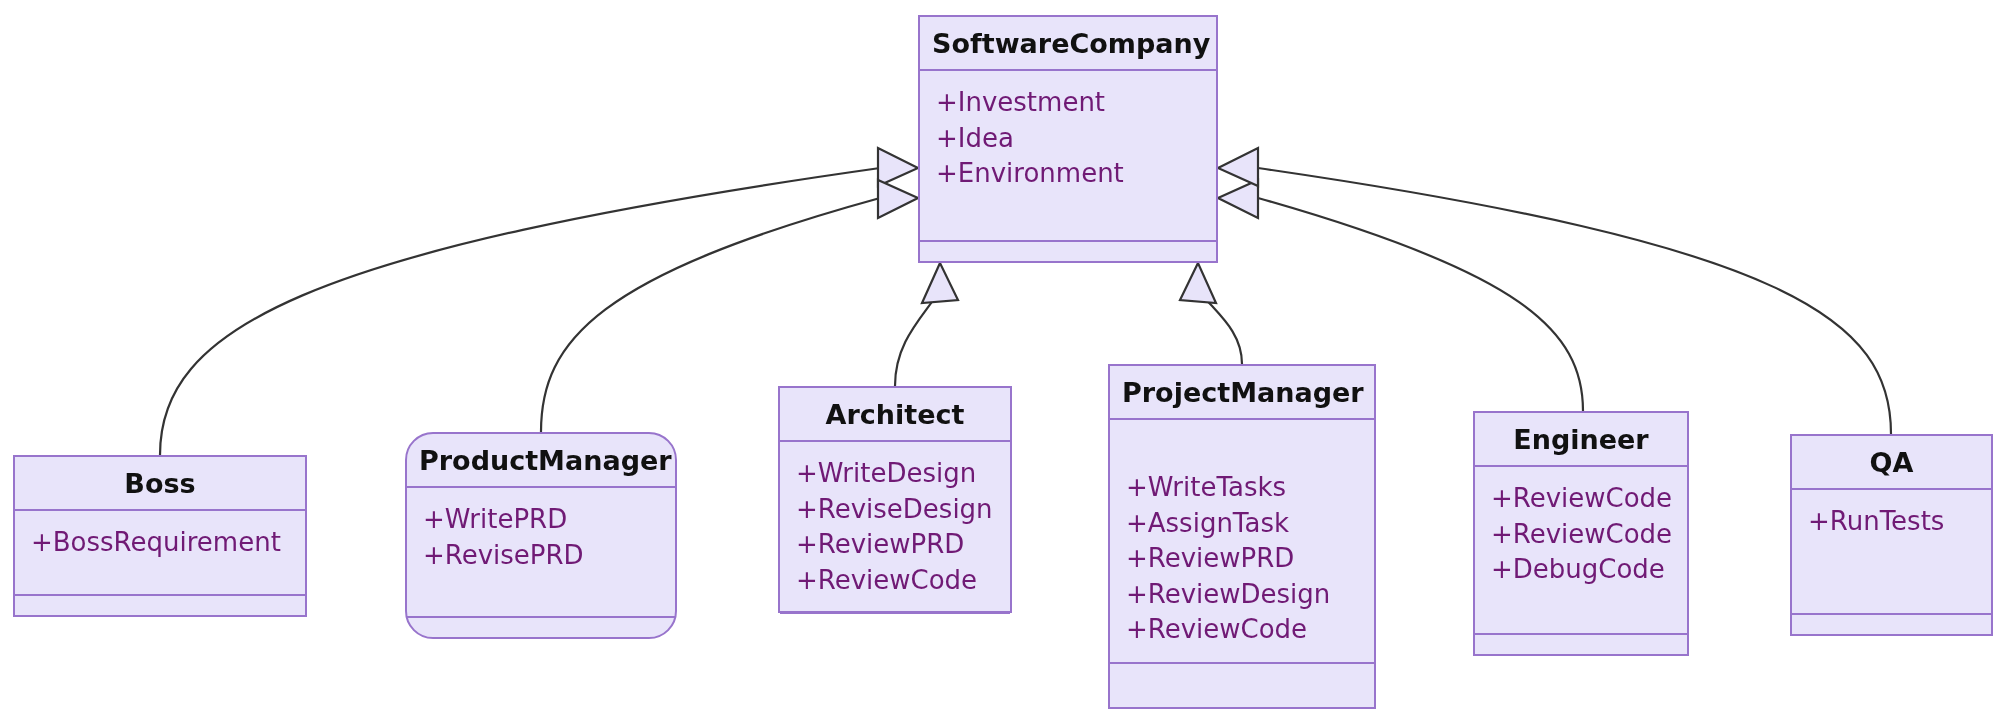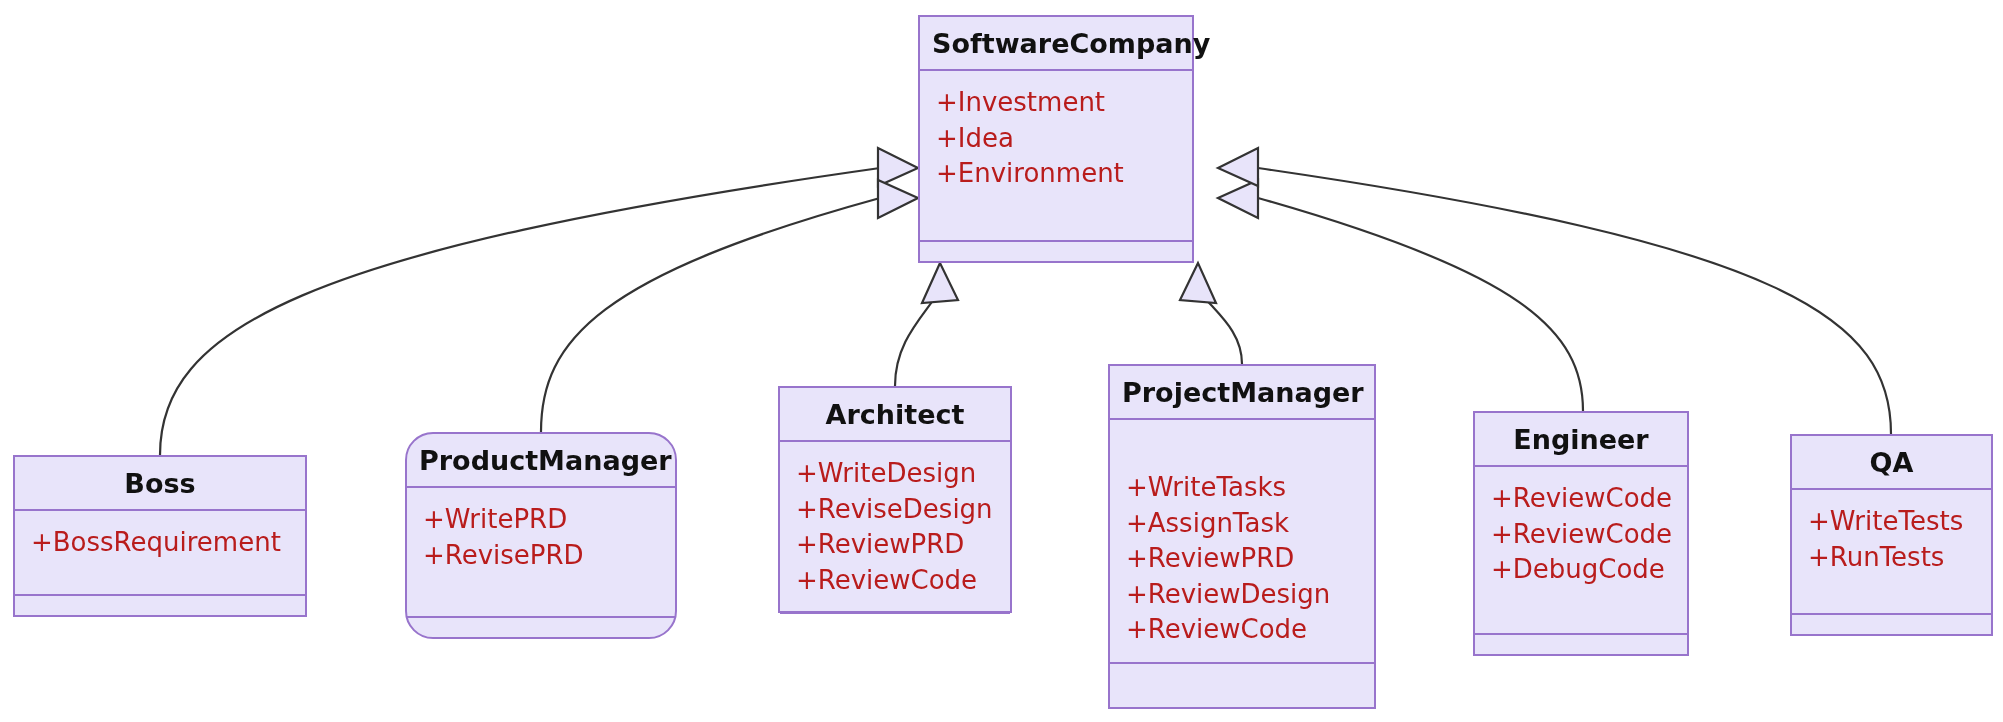--- a/index.html
+++ b/index.html
@@ -45,30 +45,30 @@
     white-space: nowrap;
   }
   .uml-attrs {
     box-sizing: border-box;
     flex: 1 1 auto;
     padding: 14px 14px 14px 16px;
     border-bottom: 2px solid #9874cc;
   }
   .uml-attr {
     font-size: 26px;
-    color: #b91c1c;
+    color: #701a75;
     line-height: 1.37;
     white-space: nowrap;
   }
   .uml-methods {
     box-sizing: border-box;
     height: 19px;
   }
   
-  #cls-softwarecompany { left: 918px; top: 15px; width: 276px; height: 248px; }
+  #cls-softwarecompany { left: 918px; top: 15px; width: 300px; height: 248px; }
   #cls-boss            { left: 13px;  top: 455px; width: 294px; height: 162px; }
   #cls-productmanager  { left: 405px; top: 432px; width: 272px; height: 207px; border-radius: 28px; }
   #cls-architect       { left: 778px; top: 386px; width: 234px; height: 227px; }
   #cls-projectmanager  { left: 1108px;top: 364px; width: 268px; height: 345px; gap: 36px; }
   #cls-engineer        { left: 1473px;top: 411px; width: 216px; height: 245px; }
   #cls-qa              { left: 1790px;top: 434px; width: 203px; height: 202px; }
 </style>
 </head>
 <body>
 
@@ -152,19 +152,18 @@
       <div class="uml-attr">+ReviewCode</div>
       <div class="uml-attr">+ReviewCode</div>
       <div class="uml-attr">+DebugCode</div>
     </div>
     <div class="uml-methods"></div>
   </div>
 
   <div class="uml-class" id="cls-qa">
     <div class="uml-title">QA</div>
     <div class="uml-attrs">
-      <div class="uml-attr">+WriteTests</div>
       <div class="uml-attr">+RunTests</div>
     </div>
     <div class="uml-methods"></div>
   </div>
 
 </div>
 
 </body></html>

